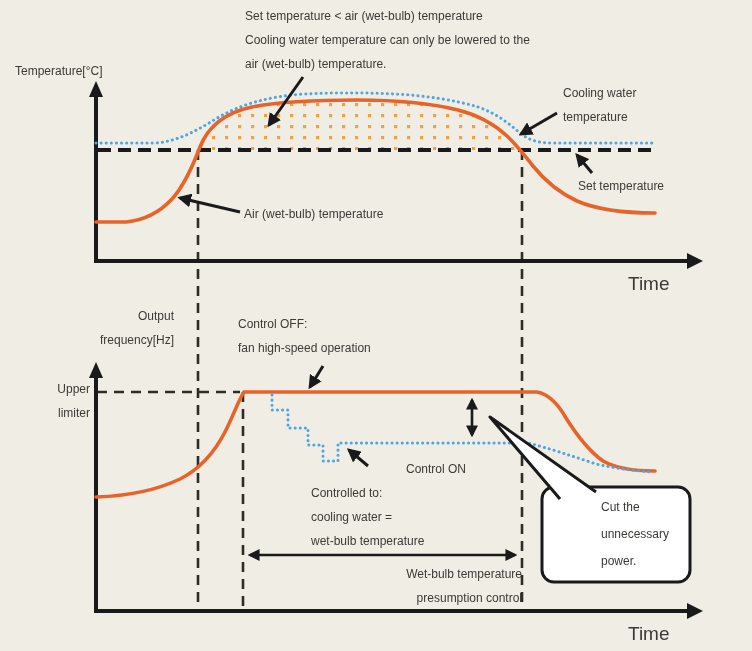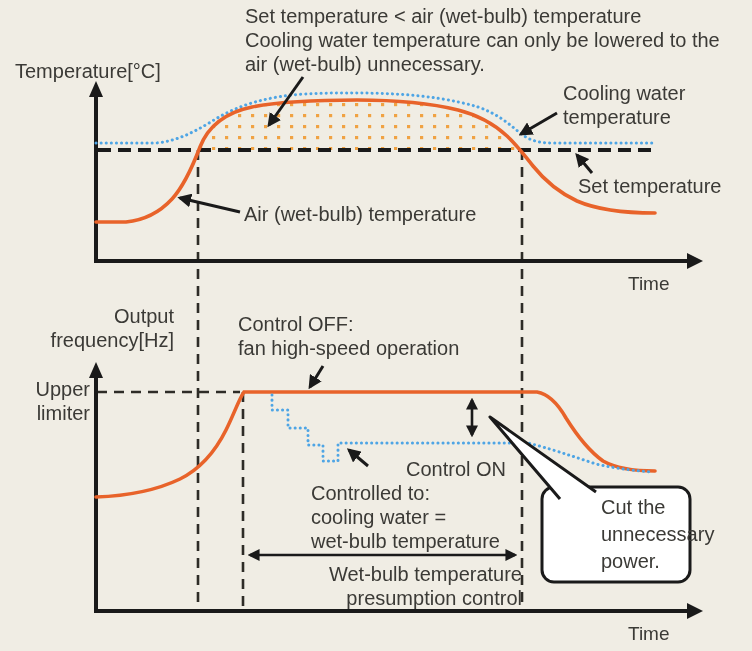--- a/index.html
+++ b/index.html
@@ -6,21 +6,21 @@
   #stage {
     position:relative; width:752px; height:651px;
     background: var(--background, #F0EDE4);
     overflow:hidden;
     font-family:"Liberation Sans", sans-serif;
   }
   svg { position:absolute; left:0; top:0; }
 
   .label {
     position:absolute;
-    font-size:20px;
+    font-size:12px;
     line-height:24px;
     color: var(--text, #3B3A36);
     white-space:nowrap;
   }
   .center { text-align:right; }
   .right  { text-align:right; }
 
   
   .axis        { stroke: var(--line-black,#1A1A1A); stroke-width:4; fill:none; }
   .axis-head   { fill: var(--line-black,#1A1A1A); }
@@ -98,21 +98,21 @@
 
     <rect class="callout-shape" x="542" y="487" width="148" height="95" rx="12"></rect>
     <path class="callout-shape" d="M560,499 L490,417 L596,492"></path>
   </svg>
 
   <div class="label" style="left:15px; top:59px;">Temperature[°C]</div>
 
   <div class="label" style="left:245px; top:4px;">
     <div>Set temperature &lt; air (wet-bulb) temperature</div>
     <div>Cooling water temperature can only be lowered to the</div>
-    <div>air (wet-bulb) unnecessary.</div>
+    <div>air (wet-bulb) temperature.</div>
   </div>
 
   <div class="label" style="left:563px; top:81px;">
     <div>Cooling water</div>
     <div>temperature</div>
   </div>
 
   <div class="label" style="left:578px; top:174px;">Set temperature</div>
 
   <div class="label" style="left:244px; top:202px;">Air (wet-bulb) temperature</div>

